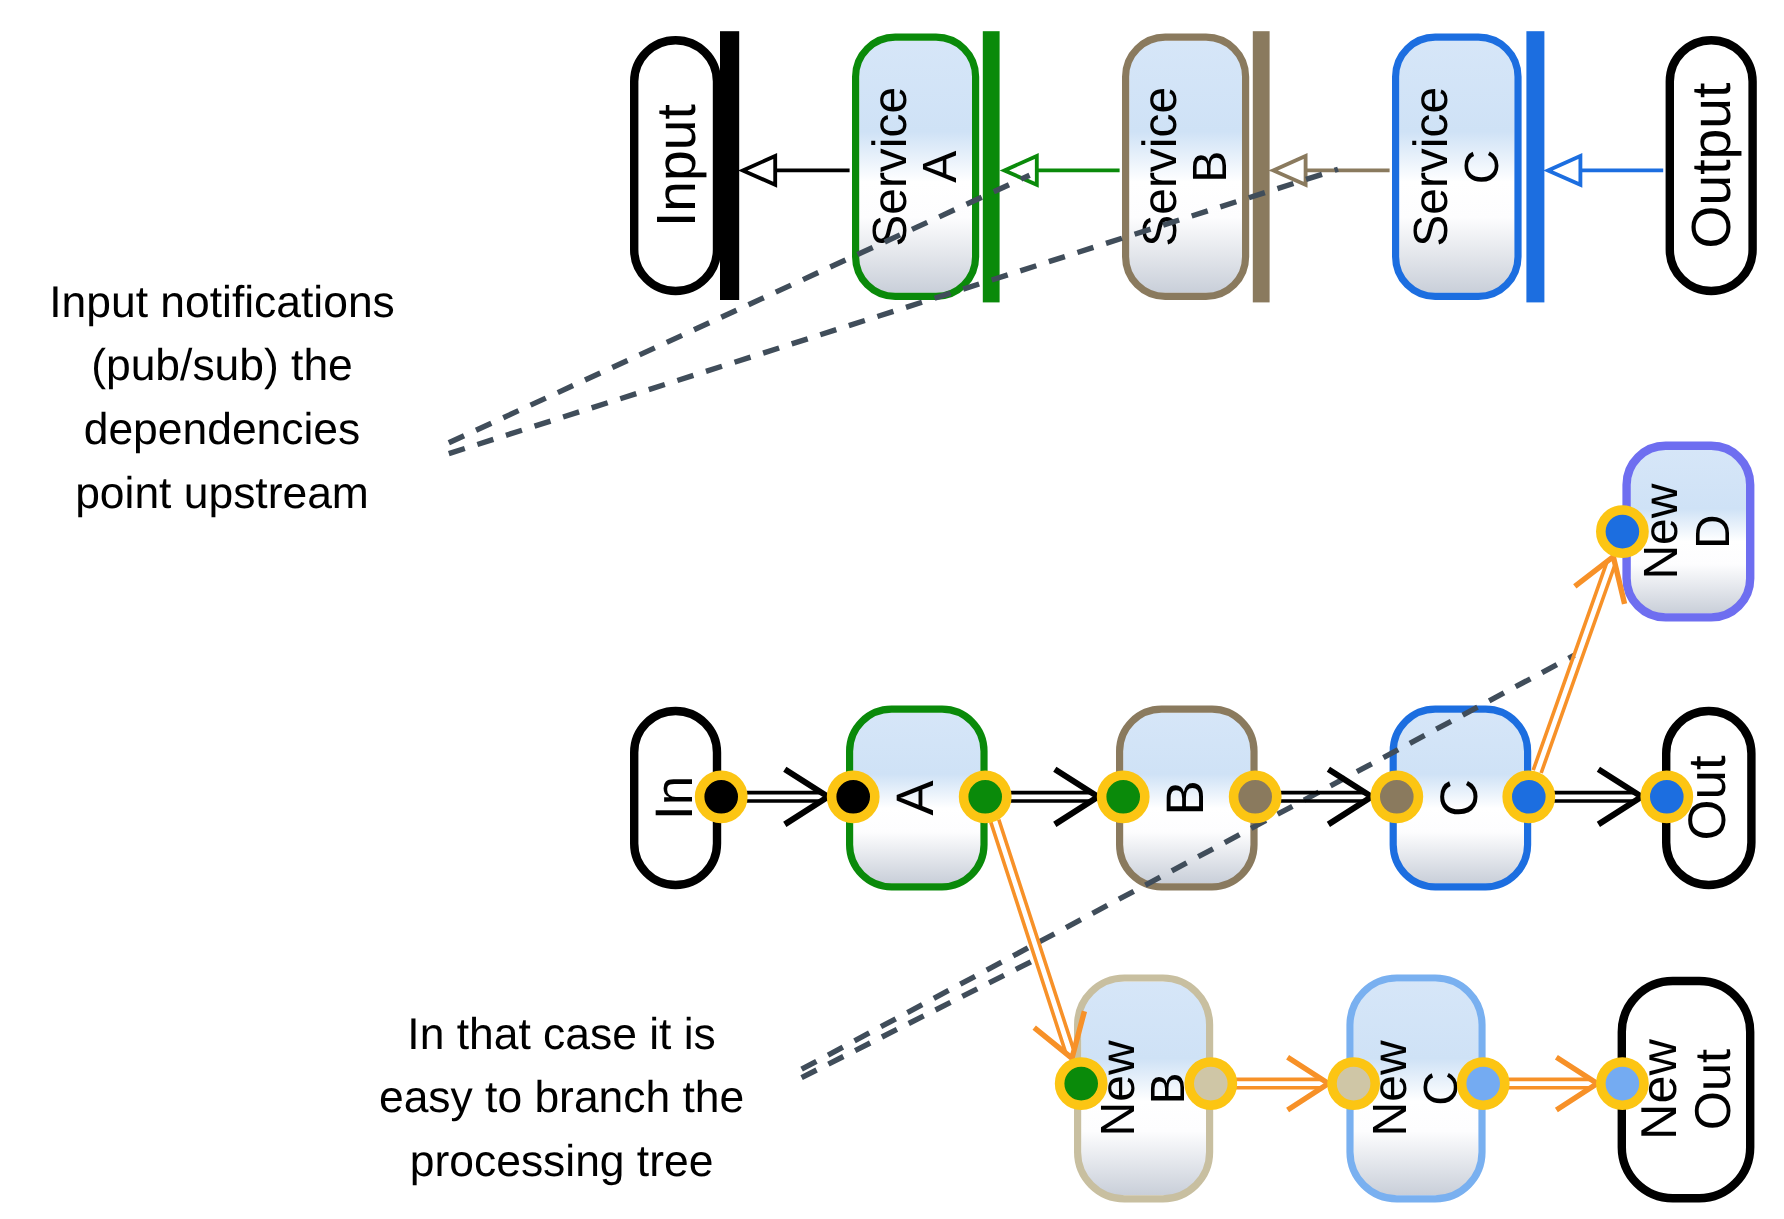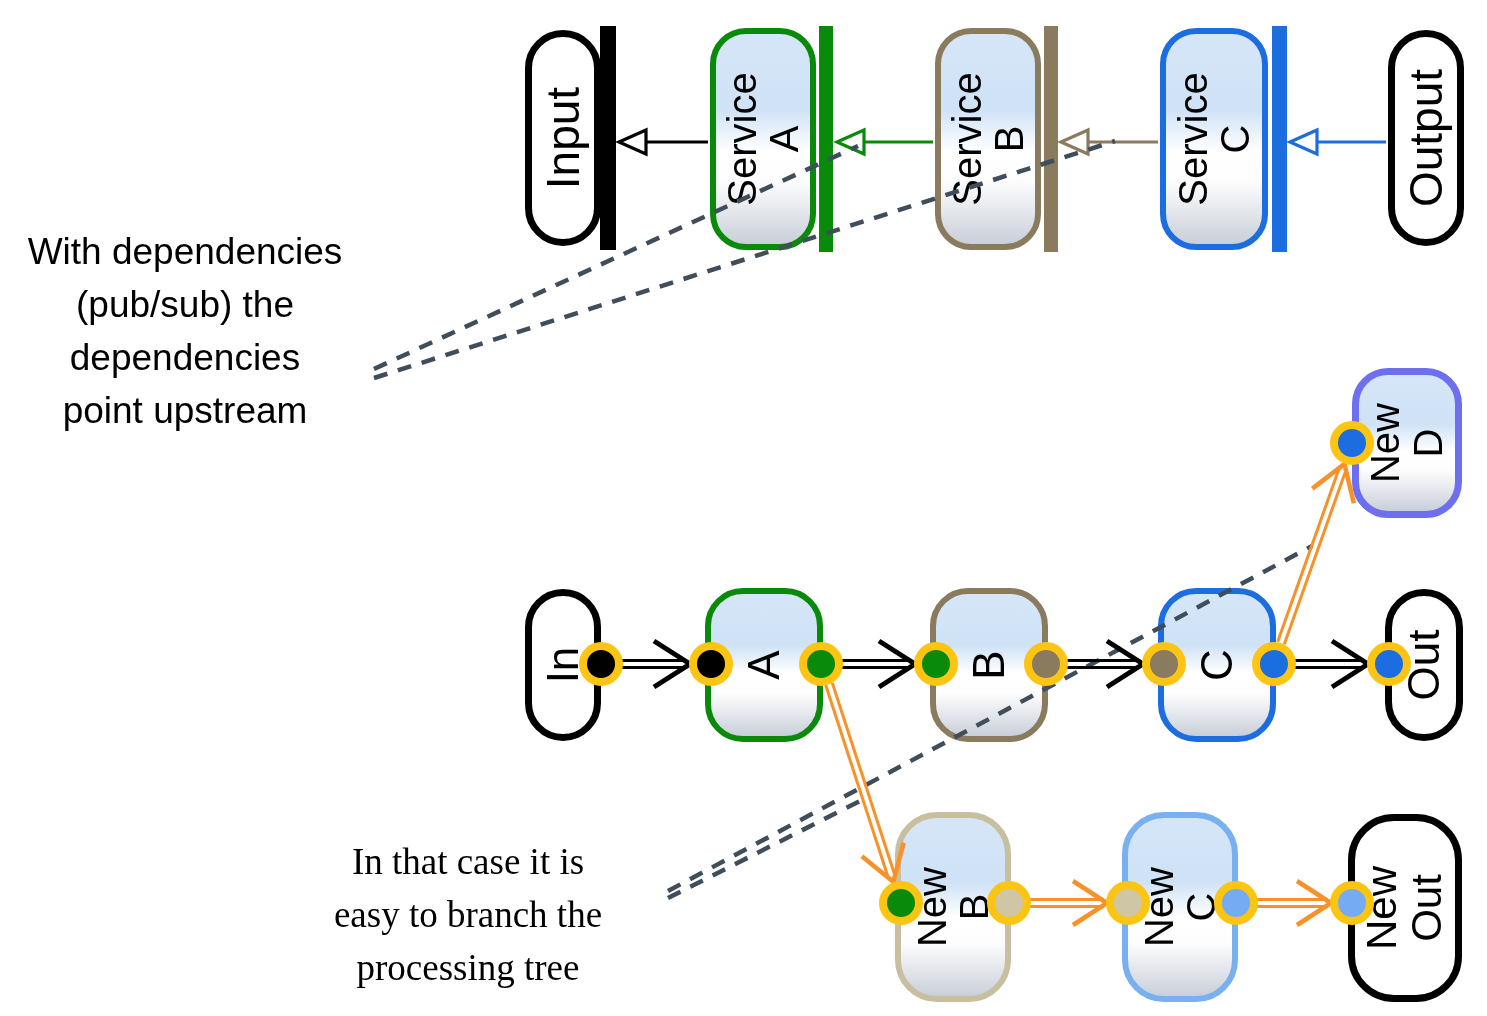--- a/index.html
+++ b/index.html
@@ -161,21 +161,21 @@
   <div class="port" style="left:1142px;top:642px;background:#8a7a5e;"></div>
   <div class="port" style="left:1252px;top:642px;background:#1c6ee0;"></div>
   <div class="port" style="left:1367px;top:642px;background:#1c6ee0;"></div>
   <div class="port" style="left:1330px;top:421px;background:#1c6ee0;"></div>
   <div class="port" style="left:879px;top:881px;background:#0a8a0a;"></div>
   <div class="port" style="left:987px;top:881px;background:#cfc6a6;"></div>
   <div class="port" style="left:1106px;top:881px;background:#cfc6a6;"></div>
   <div class="port" style="left:1214px;top:881px;background:#74abf2;"></div>
   <div class="port" style="left:1330px;top:881px;background:#74abf2;"></div>
 
-  <div class="note" style="left:5px;top:226px;width:360px;">With dependencies
+  <div class="note" style="left:5px;top:226px;width:360px;">Input notifications
 (pub/sub) the
 dependencies
 point upstream</div>
-  <div class="note" style="left:272px;top:836px;width:392px;font-family:Liberation Serif, serif;">In that case it is
+  <div class="note" style="left:272px;top:836px;width:392px;">In that case it is
 easy to branch the
 processing tree</div>
 
 </div>
 
 </body></html>

